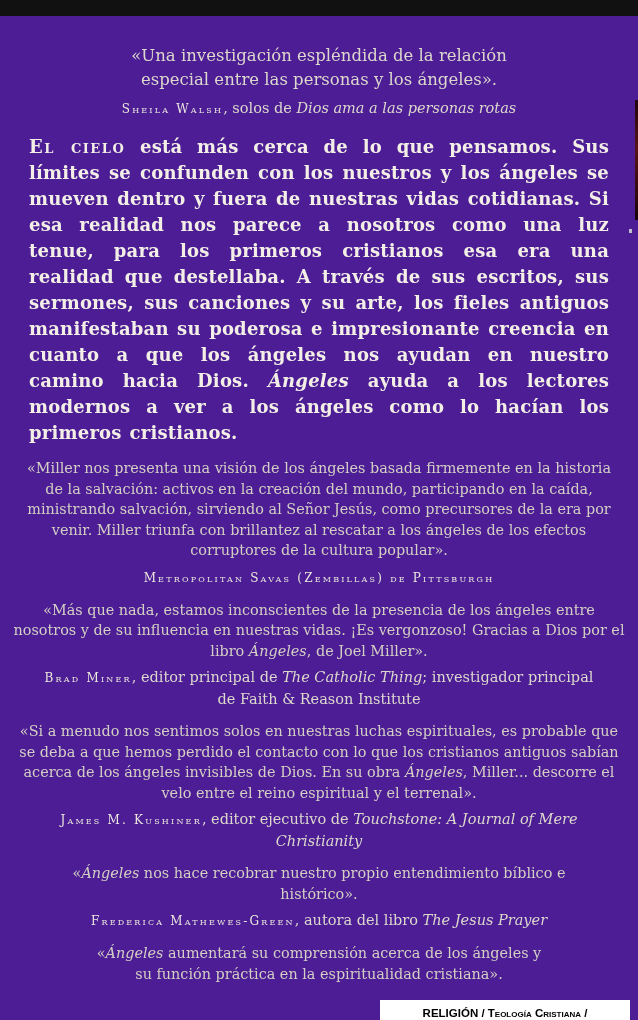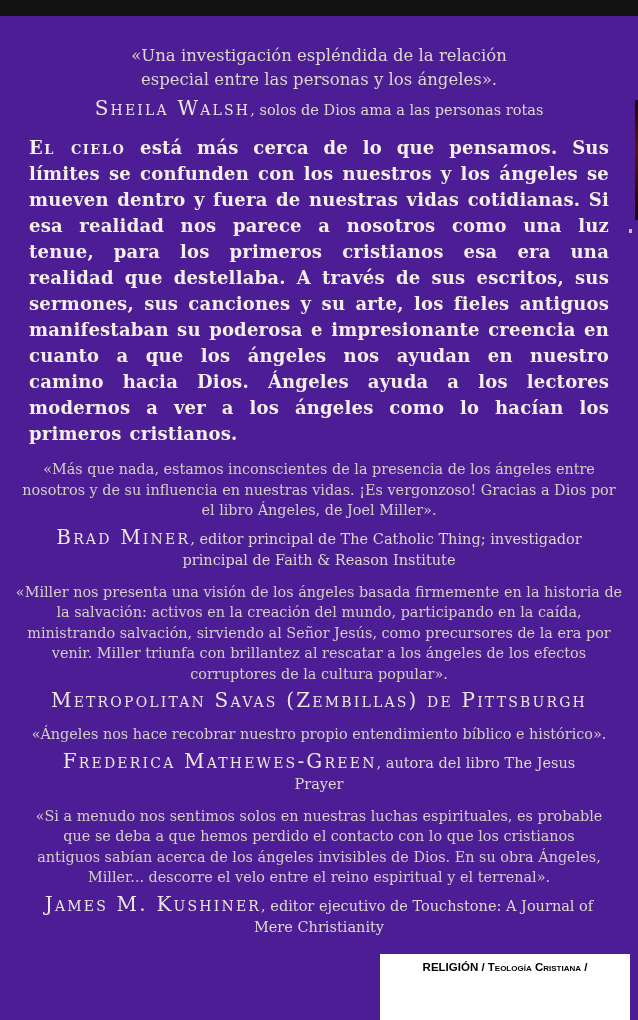--- a/index.html
+++ b/index.html
@@ -1,28 +1,28 @@
 <!DOCTYPE html>
 <html><head>
 <meta charset="utf-8">
 <style>
   html,body{margin:0;padding:0;background:#111;}
   .cover{
     position:relative; width:638px; height:1020px; margin:16px auto;
     background:#4c1d95; overflow:hidden;
     font-family:"DejaVu Serif", serif; color:#e6e1d6;
   }
-  .it{}
+  .it{font-style:italic;}
   .sc-lead{font-variant:small-caps; letter-spacing:1.5px;}
 
   
   .top-quote{padding-top:28px; text-align:center;}
   .top-quote .quote{width:430px; margin:0 auto; font-size:16.5px; line-height:24px; color:#ddd8cd;}
   .att{margin-top:6px; text-align:center; color:#e7e2d8; font-size:15px; line-height:21px;}
-  .att-name{font-variant:small-caps; letter-spacing:2.2px; font-size:20px; color:#ece7dd;}
+  .att-name{font-variant:small-caps; letter-spacing:2.2px; font-size:12px; color:#ece7dd;}
   .att-desc{font-size:14.5px; color:#ddd8cd;}
 
   
   .main-para{
     width:580px; margin:14px auto 0; text-align:justify;
     font-size:18px; line-height:26px; font-weight:bold;
     color:#f3efe7; letter-spacing:.2px; word-spacing:1.5px;
   }
 
   
@@ -65,36 +65,37 @@
 
   <div class="top-quote">
     <div class="quote"><span>«Una investigación espléndida de la relación especial entre las personas y los ángeles».</span></div>
     <div class="att"><span class="att-name">Sheila Walsh</span><span class="att-desc"><span>, solos de </span><span class="it">Dios ama a las personas rotas</span></span></div>
   </div>
 
   <div class="main-para"><span class="sc-lead">El cielo</span><span> está más cerca de lo que pensamos. Sus límites se confunden con los nuestros y los ángeles se mueven dentro y fuera de nuestras vidas cotidianas. Si esa realidad nos parece a nosotros como una luz tenue, para los primeros cristianos esa era una realidad que destellaba. A través de sus escritos, sus sermones, sus canciones y su arte, los fieles antiguos manifestaban su poderosa e impresionante creencia en cuanto a que los ángeles nos ayudan en nuestro camino hacia Dios. </span><span class="it">Ángeles</span><span> ayuda a los lectores modernos a ver a los ángeles como lo hacían los primeros cristianos.</span></div>
 
   <div class="endorsements">
       <div class="endorsement">
+        <div class="quote"><span>«Miller nos presenta una visión de los ángeles basada firmemente en la historia de la salvación: activos en la creación del mundo, participando en la caída, ministrando salvación, sirviendo al Señor Jesús, como precursores de la era por venir. Miller triunfa con brillantez al rescatar a los ángeles de los efectos corruptores de la cultura popular».</span></div>
+        <div class="att"><span class="att-name">Metropolitan Savas (Zembillas) de Pittsburgh</span><span class="att-desc"></span></div>
+      </div>
+      <div class="endorsement">
         <div class="quote"><span>«Más que nada, estamos inconscientes de la presencia de los ángeles entre nosotros y de su influencia en nuestras vidas. ¡Es vergonzoso! Gracias a Dios por el libro </span><span class="it">Ángeles</span><span>, de Joel Miller».</span></div>
         <div class="att"><span class="att-name">Brad Miner</span><span class="att-desc"><span>, editor principal de </span><span class="it">The Catholic Thing</span><span>; investigador principal de Faith &amp; Reason Institute</span></span></div>
       </div>
       <div class="endorsement">
-        <div class="quote"><span>«Miller nos presenta una visión de los ángeles basada firmemente en la historia de la salvación: activos en la creación del mundo, participando en la caída, ministrando salvación, sirviendo al Señor Jesús, como precursores de la era por venir. Miller triunfa con brillantez al rescatar a los ángeles de los efectos corruptores de la cultura popular».</span></div>
-        <div class="att"><span class="att-name">Metropolitan Savas (Zembillas) de Pittsburgh</span><span class="att-desc"></span></div>
+        <div class="quote"><span>«Si a menudo nos sentimos solos en nuestras luchas espirituales, es probable que se deba a que hemos perdido el contacto con lo que los cristianos antiguos sabían acerca de los ángeles invisibles de Dios. En su obra </span><span class="it">Ángeles</span><span>, Miller... descorre el velo entre el reino espiritual y el terrenal».</span></div>
+        <div class="att"><span class="att-name">James M. Kushiner</span><span class="att-desc"><span>, editor ejecutivo de </span><span class="it">Touchstone: A Journal of Mere Christianity</span></span></div>
       </div>
       <div class="endorsement">
         <div class="quote"><span>«</span><span class="it">Ángeles</span><span> nos hace recobrar nuestro propio entendimiento bíblico e histórico».</span></div>
         <div class="att"><span class="att-name">Frederica Mathewes-Green</span><span class="att-desc"><span>, autora del libro </span><span class="it">The Jesus Prayer</span></span></div>
       </div>
       <div class="endorsement">
-        <div class="quote"><span>«Si a menudo nos sentimos solos en nuestras luchas espirituales, es probable que se deba a que hemos perdido el contacto con lo que los cristianos antiguos sabían acerca de los ángeles invisibles de Dios. En su obra </span><span class="it">Ángeles</span><span>, Miller... descorre el velo entre el reino espiritual y el terrenal».</span></div>
-        <div class="att"><span class="att-name">James M. Kushiner</span><span class="att-desc"><span>, editor ejecutivo de </span><span class="it">Touchstone: A Journal of Mere Christianity</span></span></div>
-      </div>
-      <div class="endorsement">
+        <div class="quote"><span>«</span><span class="it">Ángeles</span><span> aumentará su comprensión acerca de los ángeles y su función práctica en la espiritualidad cristiana».</span></div>
       </div>
     </div>
 
   <div class="bottom">
 
     <div class="pub-col">
       
       
       
       

